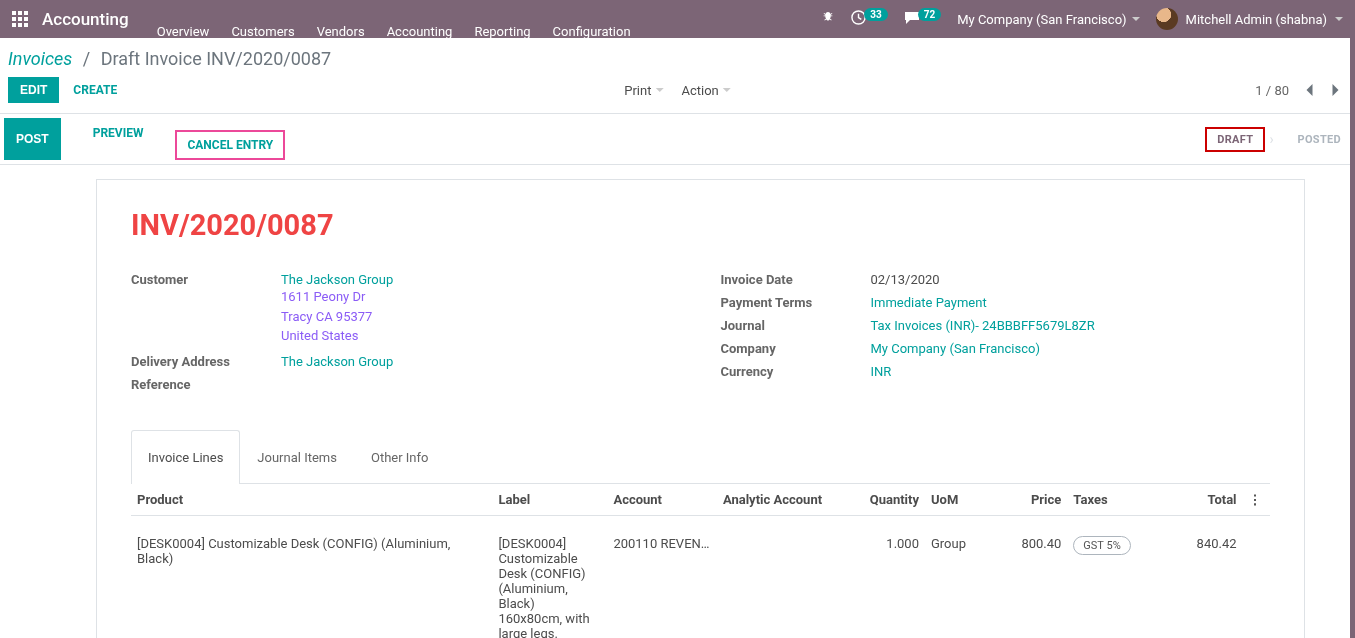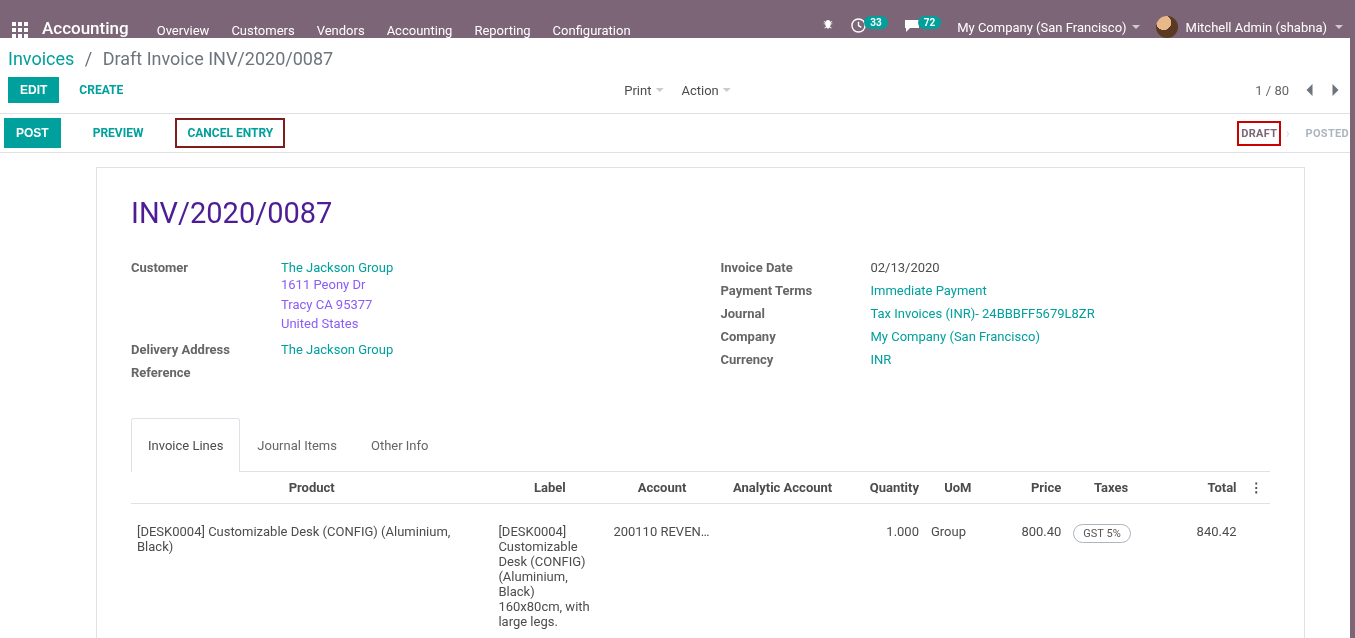--- a/index.html
+++ b/index.html
@@ -1,90 +1,90 @@
 <!DOCTYPE html>
 <html><head>
 <meta charset="utf-8">
 <style>
 * { margin: 0; padding: 0; box-sizing: border-box; }
 body { font-family: -apple-system, BlinkMacSystemFont, "Segoe UI", Roboto, "Helvetica Neue", Arial, sans-serif; font-size: 13px; color: #4c4c4c; background: #fff; width: 1355px; height: 638px; overflow: hidden; position: relative; }
 
 
-.topnav { background: #7c6576; height: 38px; display: flex; align-items: flex-end; padding: 0 12px; color: #fff; }
+.topnav { background: #7c6576; height: 38px; display: flex; align-items: center; padding: 0 12px; color: #fff; }
 .apps-icon { display: grid; grid-template-columns: repeat(3, 4px); grid-template-rows: repeat(3, 4px); gap: 2px; margin-right: 14px; cursor: pointer; }
 .apps-icon span { background: #fff; width: 4px; height: 4px; }
 .appname { font-size: 17px; font-weight: 500; margin-right: 28px; }
 .menu { display: flex; gap: 22px; margin-top: 24px; }
 .menu-item { color: #fff; font-size: 13px; cursor: pointer; }
 .nav-right { margin-left: auto; display: flex; align-items: center; gap: 16px; }
 .bug-icon svg { width: 14px; height: 14px; fill: #fff; }
 .badge-wrap { position: relative; display: flex; align-items: center; }
 .clock-icon svg { width: 15px; height: 15px; }
 .chat-icon svg { width: 16px; height: 14px; fill: #fff; }
 .pill { background: #00a09d; color: #fff; border-radius: 9px; font-size: 10px; padding: 1px 6px; margin-left: -2px; position: relative; top: -5px; font-weight: 700; }
 .company { font-size: 13px; display: flex; align-items: center; gap: 5px; }
 .caret-down { width: 0; height: 0; border-left: 4px solid transparent; border-right: 4px solid transparent; border-top: 4px solid #ccc; }
 .avatar { width: 22px; height: 22px; border-radius: 50%; background: radial-gradient(circle at 35% 30%, #e8b78a 0 35%, #5a3a22 36% 100%); display: inline-block; }
 .user { display: flex; align-items: center; gap: 8px; }
 
 
 .breadcrumb-bar { padding: 10px 8px 8px 8px; }
 .breadcrumbs { font-size: 18px; }
-.crumb-link { color: #00a09d; cursor: pointer; }
+.crumb-link { color: #00a09d; cursor: pointer; font-style: italic; }
 .crumb-sep { color: #6c757d; padding: 0 6px; }
 .crumb-current { color: #6c757d; }
 
 
 .control-row { display: flex; align-items: center; padding: 0 8px 10px 8px; }
-.edit-btn { background: #00a09d; color: #fff; border: none; padding: 6px 12px; font-size: 12px; font-weight: 700; cursor: pointer; margin-right: 20px; }
+.edit-btn { background: #00a09d; color: #fff; border: none; padding: 6px 12px; font-size: 12px; font-weight: 700; cursor: pointer; margin-right: 14px; }
 .create-link { color: #00a09d; font-weight: 700; font-size: 12px; cursor: pointer; }
 .center-actions { position: absolute; left: 50%; transform: translateX(-50%); display: flex; gap: 18px; }
 .dropdown-link { color: #4c4c4c; font-size: 13px; cursor: pointer; display: flex; align-items: center; gap: 4px; }
 .pager { margin-left: auto; display: flex; align-items: center; gap: 8px; }
 .pager-text { font-size: 13px; color: #666; }
 .pager-arrows { display: flex; gap: 2px; }
 .pager-btn { width: 24px; height: 24px; display: flex; align-items: center; justify-content: center; cursor: pointer; color: #6c757d; }
 .pager-btn svg { width: 9px; height: 14px; fill: #6c757d; }
 
 
 .statusbar { border-top: 1px solid #dee2e6; border-bottom: 1px solid #dee2e6; display: flex; align-items: center; padding: 4px; background: #fff; }
 .status-left { display: flex; gap: 20px; }
 .post-btn { background: #00a09d; color: #fff; border: none; padding: 6px 12px; font-size: 12px; font-weight: 700; cursor: pointer; }
 .status-action { color: #00a09d; padding: 6px 10px; font-size: 12px; font-weight: 700; cursor: pointer; border: 2px solid transparent; }
-.redbox { border: 2px solid #7f1d1d; }
+.redbox { border: 2px solid #ec4899; margin-top: 12px; }
 .status-right { margin-left: auto; display: flex; align-items: center; }
-.status-pill { padding: 4px 2px; font-size: 11px; font-weight: 700; letter-spacing: 0.3px; }
+.status-pill { padding: 4px 10px; font-size: 11px; font-weight: 700; letter-spacing: 0.3px; }
 .status-active { color: #7c6576; border: 2px solid #cb0000; }
 .status-inactive { color: #adb5bd; margin-left: 10px; }
 .status-sep { color: #dee2e6; margin: 0 4px; font-size: 14px; }
 
 
 .right-strip { position: absolute; right: 0; top: 38px; width: 5px; bottom: 0; background: #7c6576; }
 
 
 .content-wrap { padding: 14px 50px 0 96px; }
 .sheet { border: 1px solid #dee2e6; background: #fff; padding: 28px 34px; }
-.doc-title { font-size: 29px; color: #4c1d95; margin-bottom: 30px; font-weight: 400; }
+.doc-title { font-size: 29px; color: #ef4444; margin-bottom: 30px; font-weight: 700; }
 .form-cols { display: flex; gap: 40px; margin-bottom: 30px; }
 .form-col { flex: 1; }
 .form-row { display: flex; margin-bottom: 8px; }
 .form-label { width: 150px; color: #666; font-weight: 700; font-size: 13px; flex-shrink: 0; }
 .form-value { font-size: 13px; color: #4c4c4c; }
 .link { color: #00a09d; cursor: pointer; }
 .addr-line { font-size: 13px; color: #8b5cf6; line-height: 1.5; }
 
 
 .tabs-wrap { margin-bottom: 0; }
 .tabs-list { display: flex; border-bottom: 1px solid #dee2e6; }
 .tab { padding: 19px 16px; font-size: 13px; color: #666; cursor: pointer; border: 1px solid transparent; border-bottom: none; margin-bottom: -1px; }
 .tab.active { color: #4c4c4c; border-color: #dee2e6; background: #fff; border-radius: 3px 3px 0 0; }
 
 
 .table { width: 100%; border-collapse: collapse; }
-.table th { text-align: center; padding: 8px 6px; font-size: 13px; font-weight: 700; color: #4c4c4c; border-bottom: 1px solid #dee2e6; }
+.table th { text-align: left; padding: 8px 6px; font-size: 13px; font-weight: 700; color: #4c4c4c; border-bottom: 1px solid #dee2e6; }
 .table th.num, .table td.num { text-align: right; }
 .table td { padding: 20px 6px; font-size: 13px; vertical-align: top; color: #4c4c4c; }
 .kebab { text-align: right; color: #6c757d; font-weight: 700; }
 .tax-pill { border: 1px solid #adb5bd; border-radius: 10px; padding: 2px 9px; font-size: 11px; color: #555; display: inline-block; }
 </style>
 </head>
 <body>
 
 <div class="topnav">
   <div class="apps-icon">

